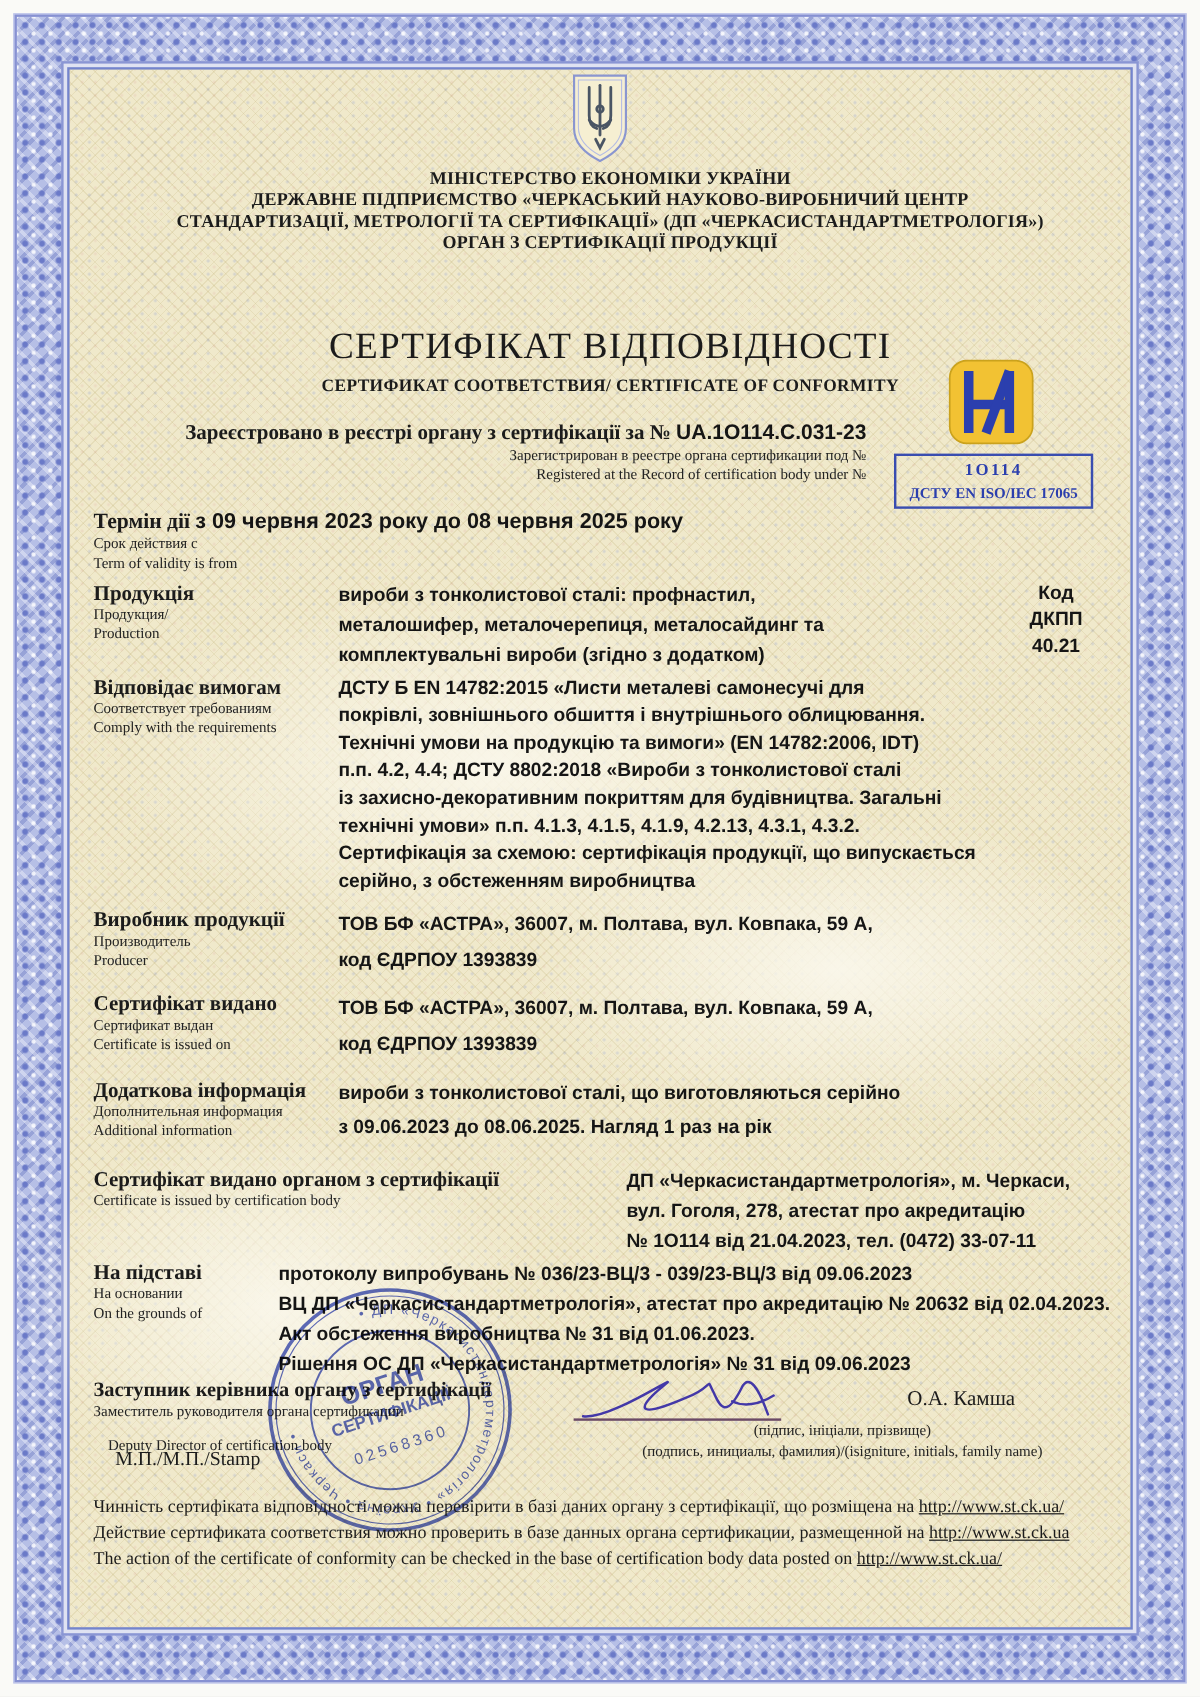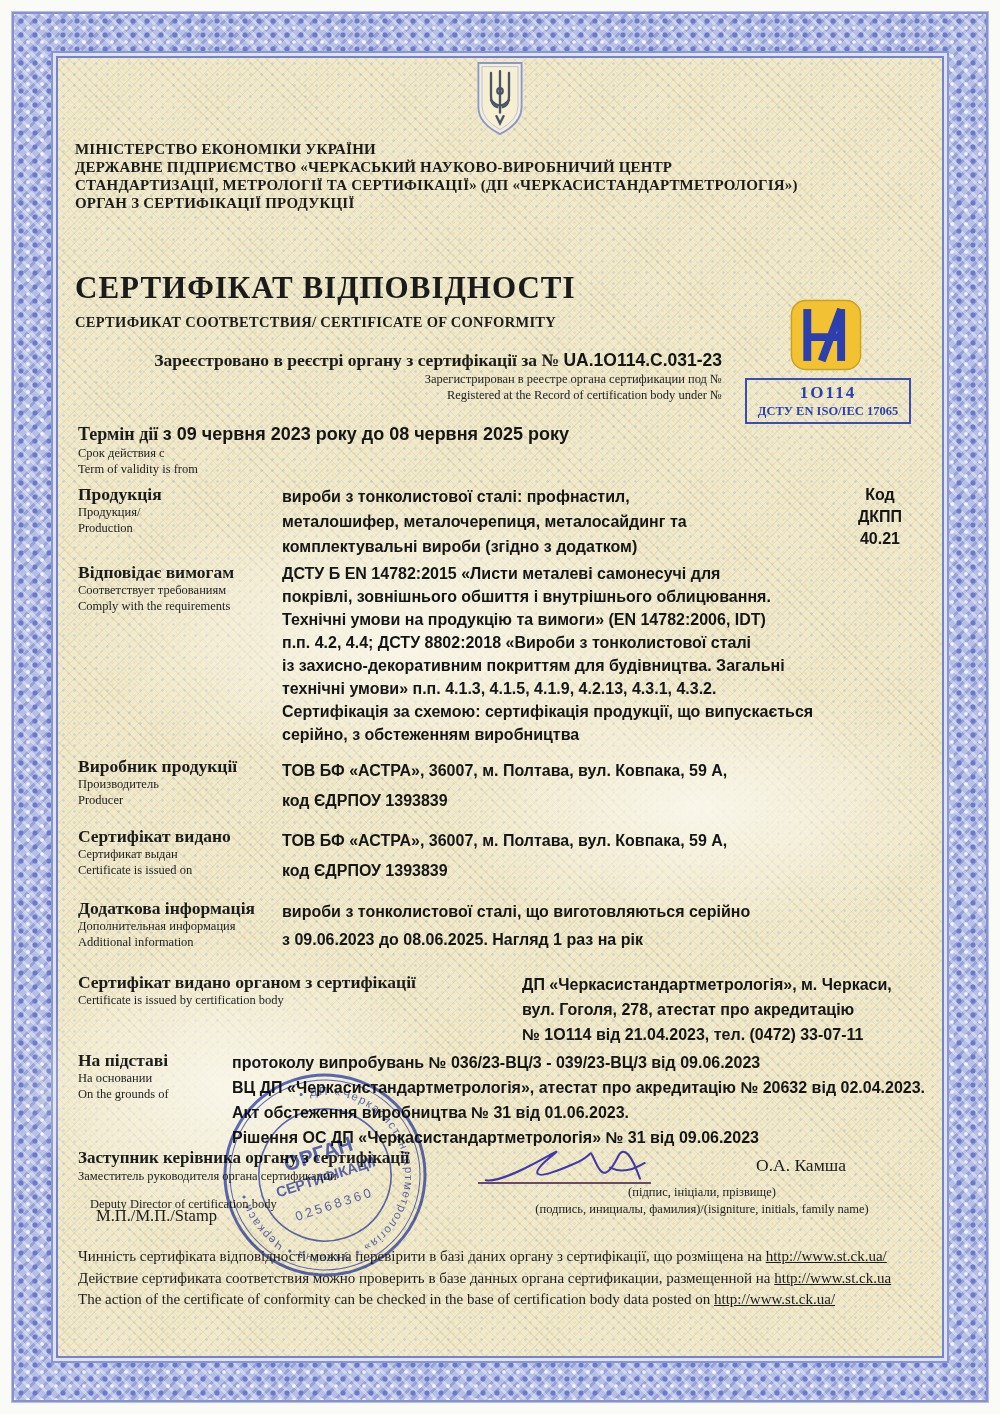--- a/index.html
+++ b/index.html
@@ -24,33 +24,33 @@
           repeating-linear-gradient(45deg, rgba(185,168,105,.18) 0 1px, transparent 1px 7px),
           repeating-linear-gradient(-45deg, rgba(185,168,105,.18) 0 1px, transparent 1px 7px);
         background-size:11px 11px,11px 11px,auto,auto;
         background-position:0 0,5px 5px,0 0,0 0;}
   .blob{position:absolute;pointer-events:none;background:radial-gradient(closest-side, rgba(250,247,235,.95), rgba(250,247,235,0));}
   .b1{left:40px;top:430px;width:620px;height:300px;}
   .b2{left:380px;top:620px;width:520px;height:260px;}
   .b3{left:-40px;top:880px;width:420px;height:300px;}
 
   .abs{position:absolute;}
-  .ctr{left:0;right:0;margin-left:17px;}
+  .ctr{left:0;right:0;text-align:center;margin-left:17px;}
   .sansB{font-family:"Liberation Sans","DejaVu Sans",sans-serif;font-weight:bold;color:#151515;}
 
   .ministry{top:82px;font-size:15px;font-weight:bold;line-height:18px;letter-spacing:.2px;}
-  .title{top:212px;font-size:31px;font-weight:bold;letter-spacing:1px;}
+  .title{top:212px;font-size:31px;font-weight:normal;letter-spacing:1px;}
   .subtitle{top:256px;font-size:14.5px;font-weight:bold;letter-spacing:.3px;}
 
   .tryzub{top:2px;left:50%;transform:translateX(-50%);}
 
   .naau{left:732px;top:240px;width:72px;height:74px;}
   .accr-box{left:687px;top:320px;width:162px;height:40px;border:2px solid #3a4db0;
             color:#2b3fae;text-align:center;font-weight:bold;padding-top:2px;}
-  .accr-box .num{font-size:17px;letter-spacing:2px;line-height:22px;}
+  .accr-box .num{font-size:14px;letter-spacing:2px;line-height:22px;}
   .accr-box .std{font-size:12.5px;line-height:14px;}
 
   .reg{left:20px;top:292px;right:220px;text-align:right;}
   .reg .main{font-size:17.5px;font-weight:bold;}
   .sub{font-size:12.5px;line-height:16px;color:#232323;}
 
   .validity{left:20px;top:366px;}
   .validity .main{font-size:18px;font-weight:bold;}
 
   .row{position:absolute;left:20px;right:18px;display:flex;}

